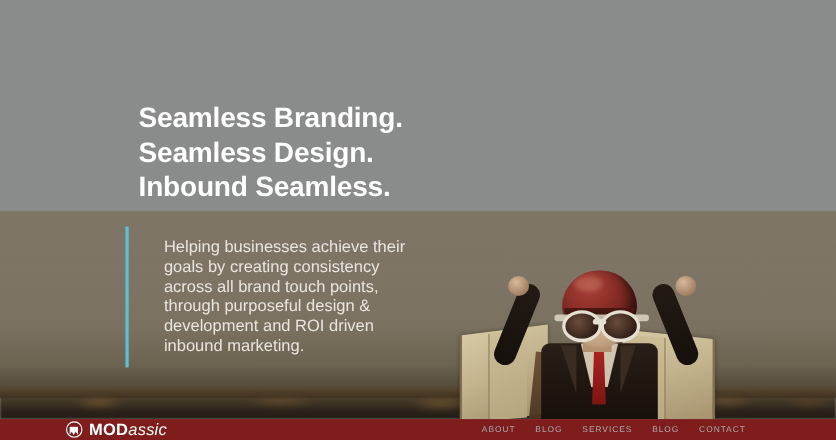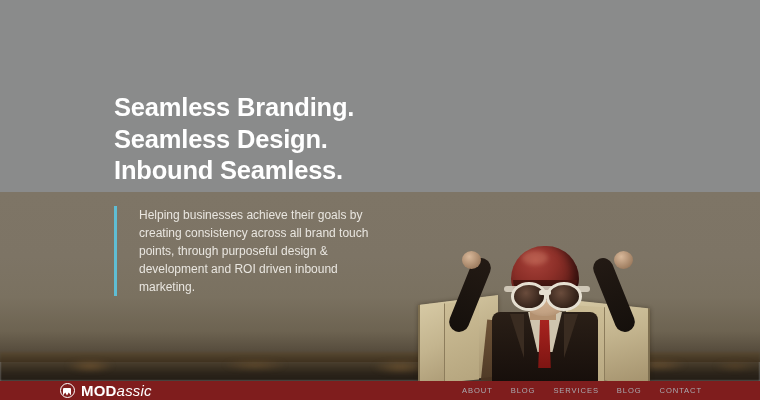--- a/index.html
+++ b/index.html
@@ -275,35 +275,35 @@
     width: 330px;
   }
   .headline {
     margin: 0;
     color: #ffffff;
     font-size: 25.5px;
     font-weight: bold;
     line-height: 31.5px;
     letter-spacing: -0.2px;
   }
-  .headline-line { display: block; white-space: nowrap; }
+  .headline-line { display: block; white-space: nowrap; margin-left: 12px; }
 
   .sub-block {
     position: absolute;
     left: 114px;
     top: 206px;
     width: 268px;
     border-left: 3px solid #5fbdd4;
     box-sizing: border-box;
     padding-left: 22px;
   }
   .sub-text {
-    margin: 0;
+    margin: 10px;
     color: #e9e6e0;
-    font-size: 12px;
+    font-size: 15px;
     line-height: 18px;
   }
 
   
   .footer {
     position: absolute;
     left: 0;
     top: 381px;
     width: 760px;
     height: 19px;
@@ -342,21 +342,21 @@
     line-height: 1;
     white-space: nowrap;
   }
   .brand-text .bold-part { font-weight: bold; }
   .brand-text .italic-part { font-style: italic; font-weight: normal; }
 
   .nav {
     display: flex;
     align-items: center;
     gap: 18px;
-    margin-right: 58px;
+    margin-right: 82px;
   }
   .nav-item {
     color: #a9aab0;
     font-size: 7.6px;
     letter-spacing: 0.9px;
     text-decoration: none;
     white-space: nowrap;
   }
 </style>
 </head>

